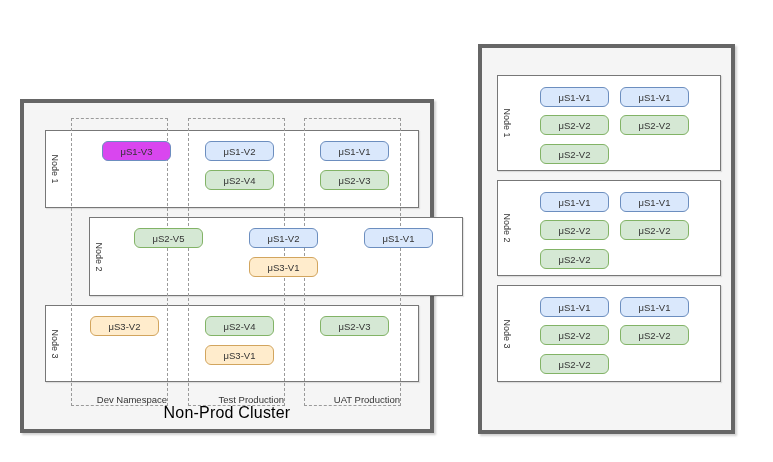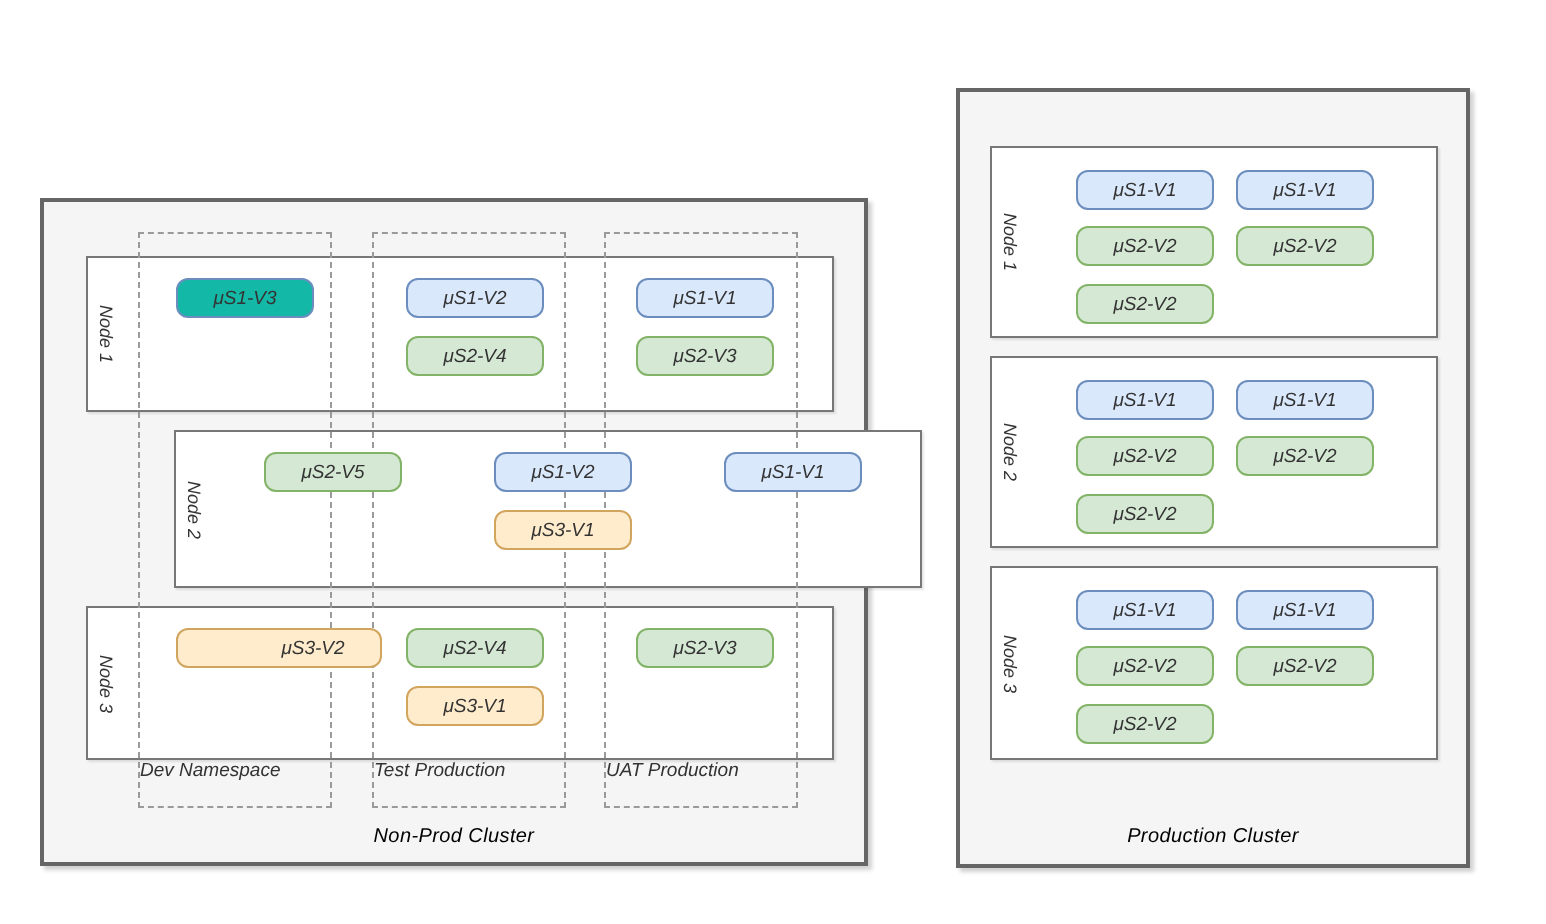--- a/index.html
+++ b/index.html
@@ -11,31 +11,30 @@
   #canvas {
     position: relative;
     width: 773px;
     height: 462px;
     background: #ffffff;
     overflow: hidden;
   }
   .cluster {
     position: absolute;
     background: #f5f5f5;
-    border: 2px solid #84cc16;
+    border: 4px solid #84cc16;
     box-shadow: 2px 2px 2px rgba(0,0,0,0.18);
     box-sizing: border-box;
-    font-style: italic;
   }
   .cluster-title {
     position: absolute;
     left: 0;
     right: 0;
     text-align: center;
-    font-size: 10px;
+    font-size: 16px;
     color: #000000;
     letter-spacing: 0.2px;
   }
   .node {
     position: absolute;
     background: #ffffff;
     border: 1px solid #777777;
     box-shadow: 1px 1px 1px rgba(0,0,0,0.10);
     box-sizing: border-box;
   }
@@ -52,22 +51,22 @@
   .ns {
     position: absolute;
     border: 1px dashed #9a9a9a;
     z-index: 2;
     box-sizing: border-box;
   }
   .ns-label {
     position: absolute;
     left: 0;
     right: 0;
-    bottom: 12px;
-    text-align: left;
+    bottom: 0;
+    text-align: right;
     font-size: 9.5px;
     color: #333333;
     white-space: nowrap;
   }
   .pod {
     position: absolute;
     width: 67px;
     height: 18px;
     border-radius: 6px;
     border: 1px solid;
@@ -80,36 +79,36 @@
     box-sizing: content-box;
   }
 </style>
 </head>
 <body>
 
 <div id="canvas">
     <div class="cluster" style="left: 20px; top: 99px; width: 414px; height: 334px; background: rgb(245, 245, 245); border-color: rgb(102, 102, 102);">
       <div class="node" style="left: 21px; top: 27px; width: 374px; height: 78px; background: rgb(255, 255, 255);">
         <span class="node-label">Node 1</span>
-        <div class="pod" style="left: 44px; top: 10px; background: #14b8a6; border-color: rgb(108, 142, 191);">μS1-V3</div>
+        <div class="pod" style="left: 56px; top: 10px; background: #d946ef; border-color: rgb(108, 142, 191);">μS1-V3</div>
         <div class="pod" style="left: 159px; top: 10px; background: rgb(218, 232, 252); border-color: rgb(108, 142, 191);">μS1-V2</div>
         <div class="pod" style="left: 159px; top: 39px; background: rgb(213, 232, 212); border-color: rgb(130, 179, 102);">μS2-V4</div>
         <div class="pod" style="left: 274px; top: 10px; background: rgb(218, 232, 252); border-color: rgb(108, 142, 191);">μS1-V1</div>
         <div class="pod" style="left: 274px; top: 39px; background: rgb(213, 232, 212); border-color: rgb(130, 179, 102);">μS2-V3</div>
       </div>
       <div class="node" style="left: 21px; top: 114px; width: 374px; height: 79px; background: rgb(255, 255, 255); margin-left: 44px;">
         <span class="node-label">Node 2</span>
         <div class="pod" style="left: 44px; top: 10px; background: rgb(213, 232, 212); border-color: rgb(130, 179, 102);">μS2-V5</div>
         <div class="pod" style="left: 159px; top: 10px; background: rgb(218, 232, 252); border-color: rgb(108, 142, 191);">μS1-V2</div>
         <div class="pod" style="left: 159px; top: 39px; background: rgb(255, 236, 204); border-color: rgb(210, 165, 94);">μS3-V1</div>
         <div class="pod" style="left: 274px; top: 10px; background: rgb(218, 232, 252); border-color: rgb(108, 142, 191);">μS1-V1</div>
       </div>
       <div class="node" style="left: 21px; top: 202px; width: 374px; height: 77px; background: rgb(255, 255, 255);">
         <span class="node-label">Node 3</span>
-        <div class="pod" style="left: 44px; top: 10px; background: rgb(255, 236, 204); border-color: rgb(210, 165, 94); padding-left: 34px;">μS3-V2</div>
+        <div class="pod" style="left: 44px; top: 10px; background: rgb(255, 236, 204); border-color: rgb(210, 165, 94);">μS3-V2</div>
         <div class="pod" style="left: 159px; top: 10px; background: rgb(213, 232, 212); border-color: rgb(130, 179, 102);">μS2-V4</div>
         <div class="pod" style="left: 159px; top: 39px; background: rgb(255, 236, 204); border-color: rgb(210, 165, 94);">μS3-V1</div>
         <div class="pod" style="left: 274px; top: 10px; background: rgb(213, 232, 212); border-color: rgb(130, 179, 102);">μS2-V3</div>
       </div>
       <div class="ns" style="left: 47px; top: 15px; width: 97px; height: 288px; border-color: rgb(154, 154, 154);">
         <span class="ns-label">Dev Namespace</span>
       </div>
       <div class="ns" style="left: 164px; top: 15px; width: 97px; height: 288px; border-color: rgb(154, 154, 154);">
         <span class="ns-label">Test Production</span>
       </div>
@@ -136,15 +135,14 @@
         <div class="pod" style="left: 42px; top: 68px; background: rgb(213, 232, 212); border-color: rgb(130, 179, 102);">μS2-V2</div>
       </div>
       <div class="node" style="left: 15px; top: 237px; width: 224px; height: 97px; background: rgb(255, 255, 255);">
         <span class="node-label">Node 3</span>
         <div class="pod" style="left: 42px; top: 11px; background: rgb(218, 232, 252); border-color: rgb(108, 142, 191);">μS1-V1</div>
         <div class="pod" style="left: 122px; top: 11px; background: rgb(218, 232, 252); border-color: rgb(108, 142, 191);">μS1-V1</div>
         <div class="pod" style="left: 42px; top: 39px; background: rgb(213, 232, 212); border-color: rgb(130, 179, 102);">μS2-V2</div>
         <div class="pod" style="left: 122px; top: 39px; background: rgb(213, 232, 212); border-color: rgb(130, 179, 102);">μS2-V2</div>
         <div class="pod" style="left: 42px; top: 68px; background: rgb(213, 232, 212); border-color: rgb(130, 179, 102);">μS2-V2</div>
       </div>
-      <div class="cluster-title" style="bottom: 8px;">Production Cluster</div>
     </div>
   </div>
 
 </body></html>

